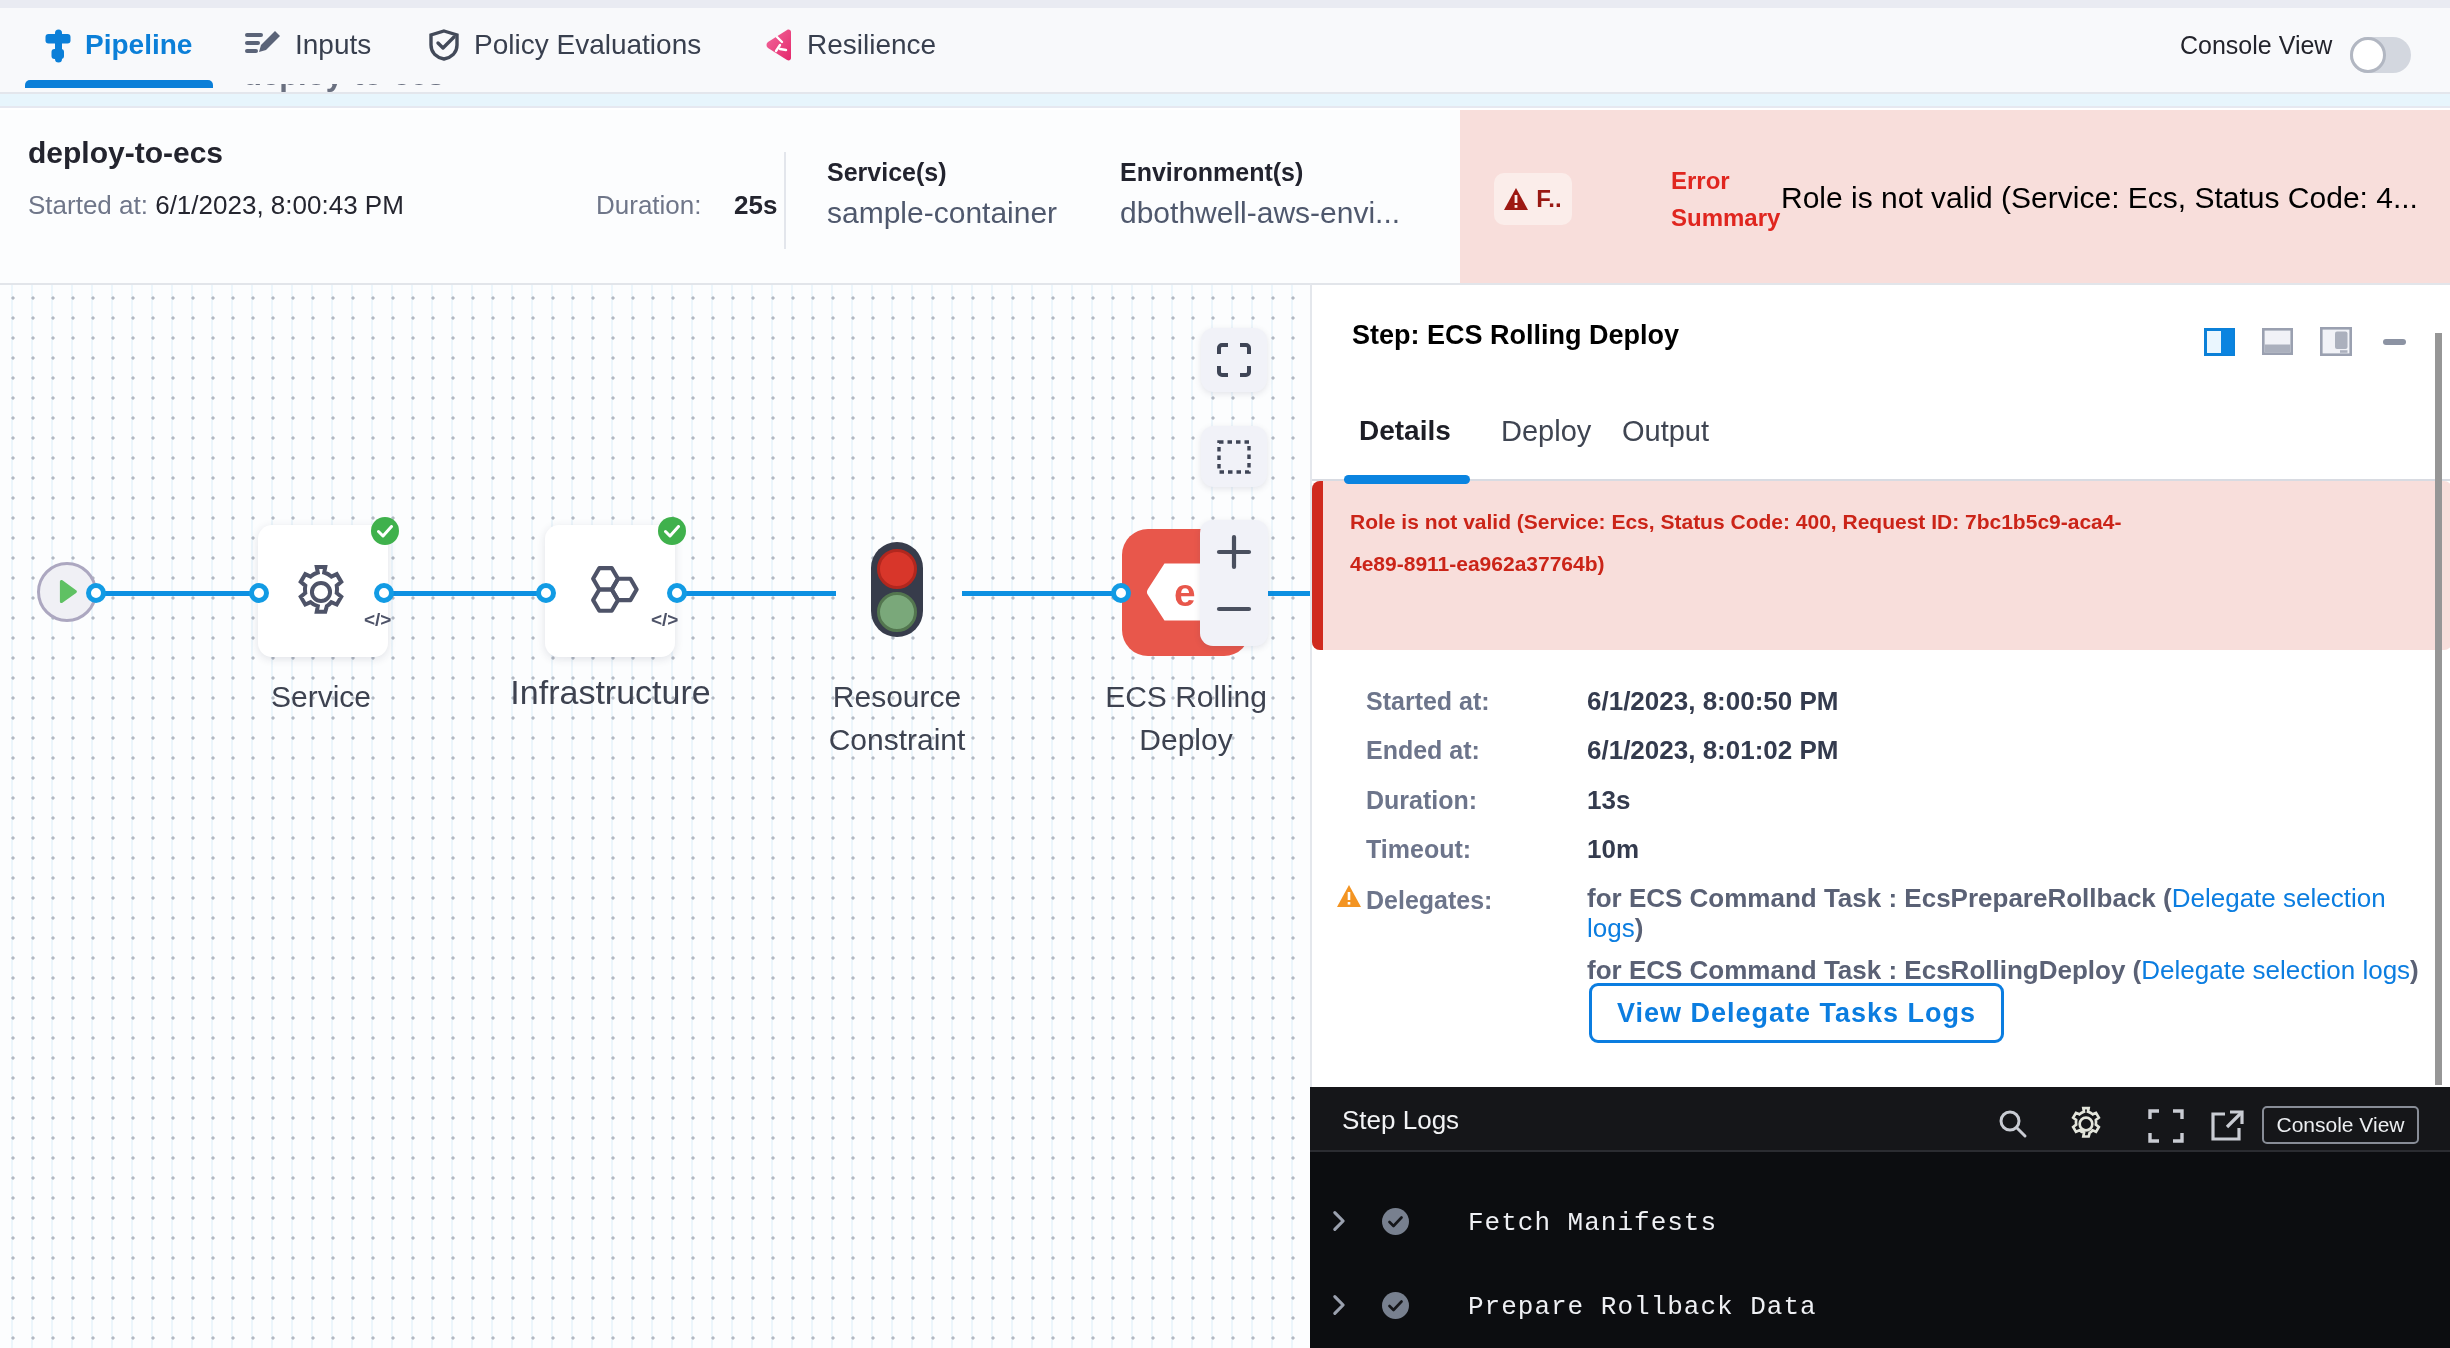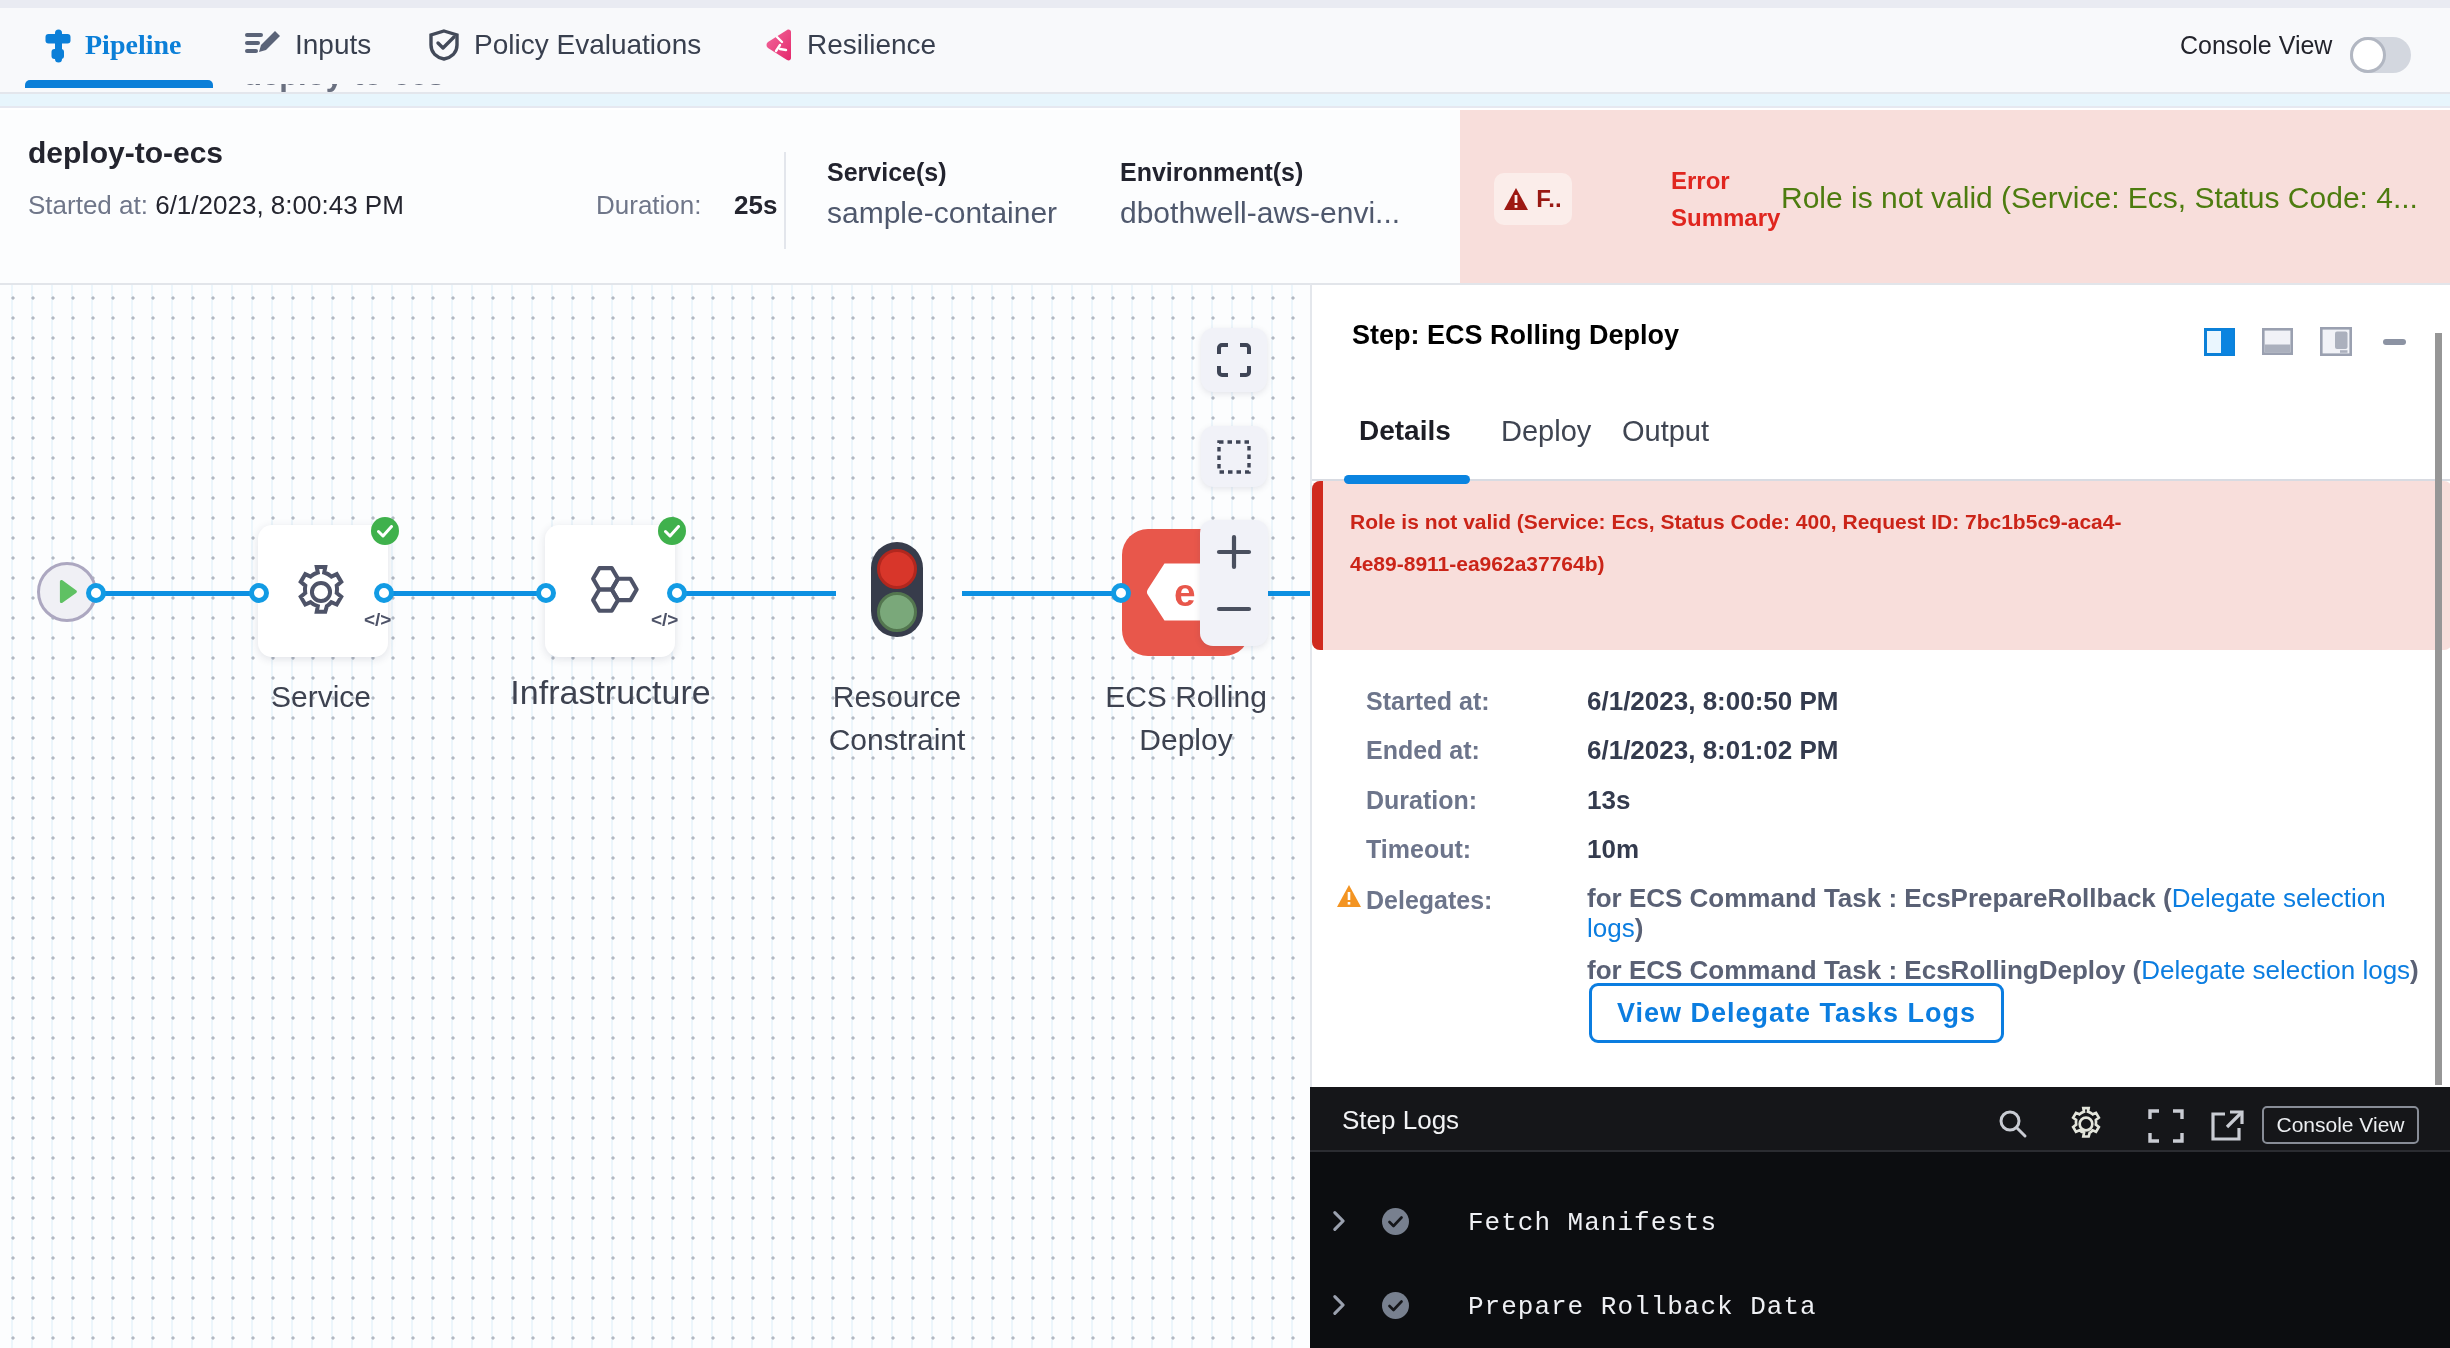--- a/index.html
+++ b/index.html
@@ -25,21 +25,21 @@
   #hdr-duration b { color:#24252f; font-weight:bold; }
   #hdr-divider { left:784px; top:42px; width:2px; height:97px; background:#e3e6ec; }
   .hdr-col-label { font-size:25px; font-weight:bold; color:#22232e; }
   .hdr-col-value { font-size:30px; color:#4f586d; margin-top:9px; }
   #hdr-svc { left:827px; top:48px; }
   #hdr-env { left:1120px; top:48px; }
   #err-summary { left:1460px; top:0; width:990px; height:173px; background:#f8dedb; }
   #err-badge { left:34px; top:63px; width:78px; height:52px; background:#fbedea; border-radius:10px; display:flex; align-items:center; justify-content:center; gap:8px; }
   #err-badge span { font-size:24px; font-weight:bold; color:#991812; }
   #err-label { left:211px; top:52px; font-size:24px; font-weight:bold; color:#e0261f; line-height:37px; }
-  #err-text { left:321px; top:71px; font-size:30px; color:#4d7c0f; white-space:nowrap; }
+  #err-text { left:321px; top:71px; font-size:30px; color:#000000; white-space:nowrap; }
 
   
   #canvas { left:0; top:283px; width:1310px; height:1065px;
     background-color:#fcfdfe;
     background-image:
       radial-gradient(circle 1.8px at 2px 2px, #b2b8c2 78%, rgba(178,184,194,0) 100%),
       linear-gradient(90deg, rgba(70,170,225,0.085) 0 2px, rgba(0,0,0,0) 2px);
     background-size: 20px 20px, 20px 100%;
     background-position: 11px 11px, 11px 0;
     border-top:2px solid #e2e5ea;
@@ -78,21 +78,21 @@
   #logs-title { left:32px; top:18px; font-size:26px; color:#f2f3f5; }
   #consoleview-btn { left:952px; top:19px; width:157px; height:38px; border:2px solid #888d97; border-radius:5px; color:#eceef1; font-size:21px; display:flex; align-items:center; justify-content:center; }
   .logrow { position:absolute; left:0; width:1292px; height:40px; font-family:"Liberation Mono", monospace; font-size:26px; color:#eff0f4; letter-spacing:1px; }
   .logcheck { position:absolute; width:27px; height:27px; border-radius:50%; background:#78808f; display:flex; align-items:center; justify-content:center; }
 </style>
 </head>
 <body>
 <div class="abs" id="topstrip"></div>
 
 <div class="abs" id="navbar">
-  <div class="navitem" style="left:45px; color:#0b7fd8; font-weight:bold;font-family:Liberation Serif, serif;">
+  <div class="navitem" style="left:45px; color:#0b7fd8; font-weight:bold;">
     <svg width="26" height="34" viewBox="0 0 26 34" style="margin-top:2px;">
         <g fill="#0b7fd8">
           <rect x="10" y="0.5" width="7" height="33" rx="3.5"></rect>
           <rect x="0.5" y="5" width="25" height="9.5" rx="3"></rect>
           <rect x="6.5" y="20" width="12.5" height="10" rx="3"></rect>
         </g>
       </svg>
     <span>Pipeline</span>
   </div>
   <div class="navitem" style="left:245px;">

